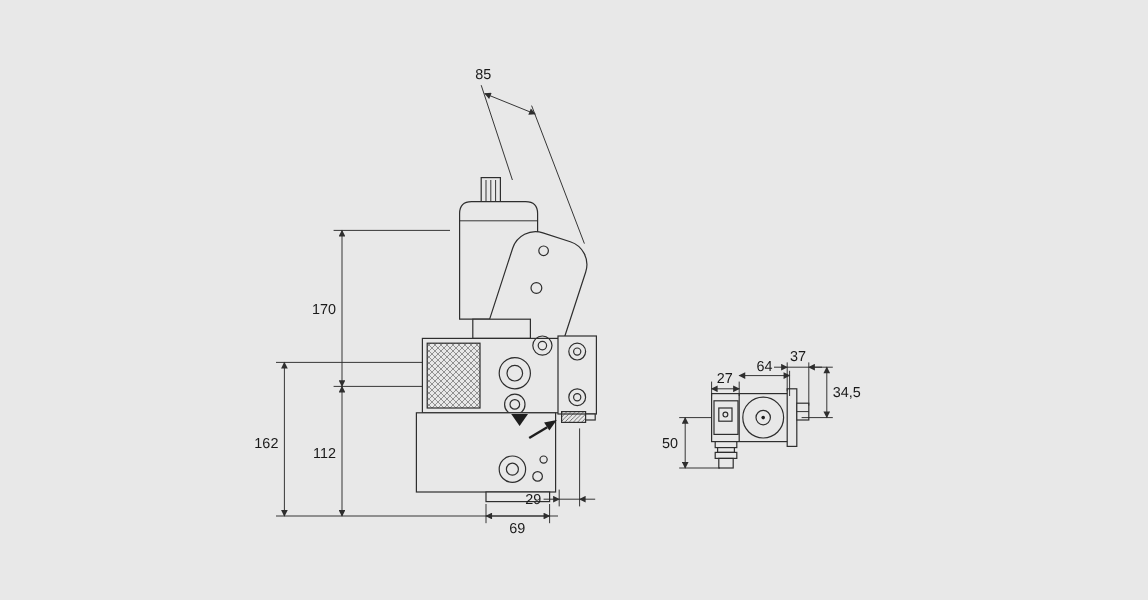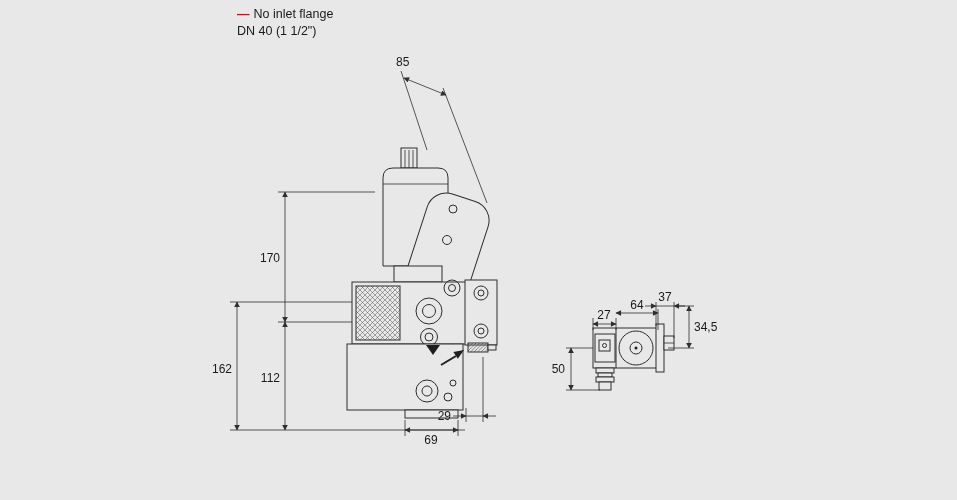--- a/index.html
+++ b/index.html
@@ -21,24 +21,20 @@
   .ln{stroke:#2e2e2e;stroke-width:1;fill:none;}
   .thin{stroke:#2e2e2e;stroke-width:0.8;fill:none;}
   .part{stroke:#2e2e2e;stroke-width:1;fill:#e8e8e8;}
   .dark{fill:#1e1e1e;stroke:none;}
 </style>
 </head>
 <body>
 
 <div class="canvas">
 
-  <div class="header">
-    <div><span class="dash">—</span><span>No inlet flange</span></div>
-    <div>DN 40 (1 1/2")</div>
-  </div>
 
   <svg width="957" height="500" viewBox="0 0 957 500">
     <defs>
       <marker id="arr" viewBox="0 0 10 10" refX="9" refY="5" markerWidth="9" markerHeight="7" orient="auto-start-reverse">
         <path d="M0,0 L10,5 L0,10 z" fill="#2e2e2e"></path>
       </marker>
       <pattern id="mesh" width="5" height="5" patternUnits="userSpaceOnUse">
         <path d="M0,5 L5,0 M0,0 L5,5" stroke="#555" stroke-width="0.5"></path>
       </pattern>
       <pattern id="hatch" width="3.5" height="3.5" patternUnits="userSpaceOnUse">

